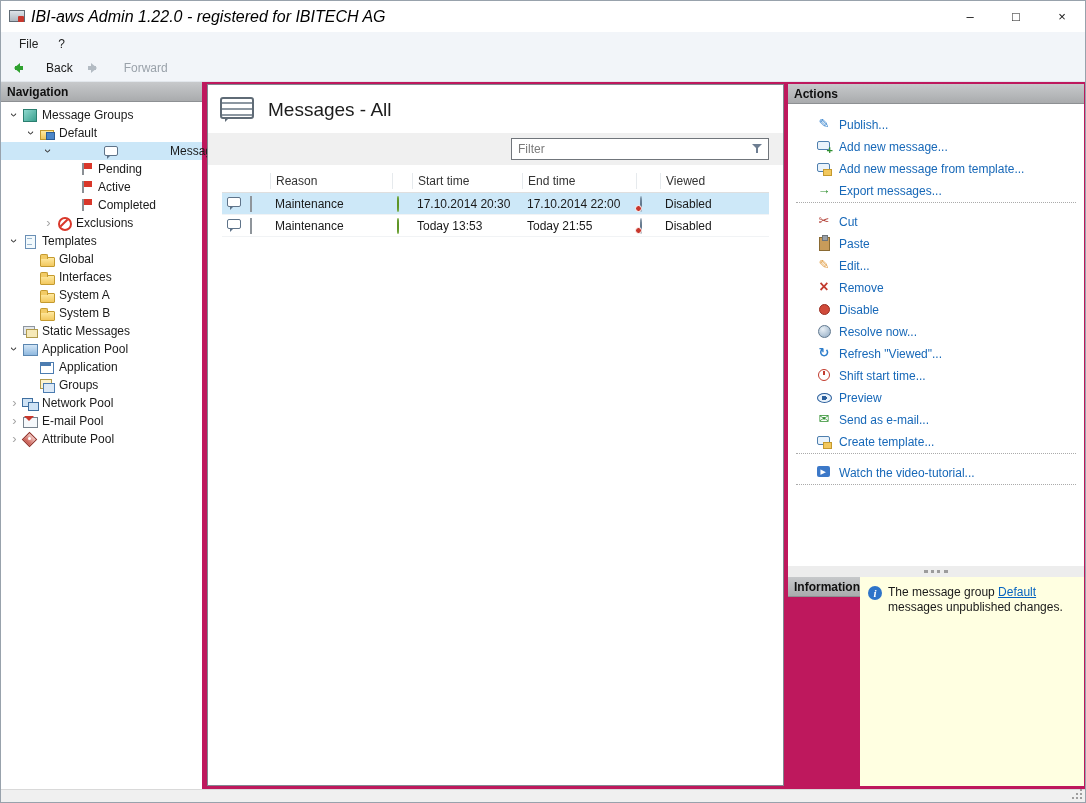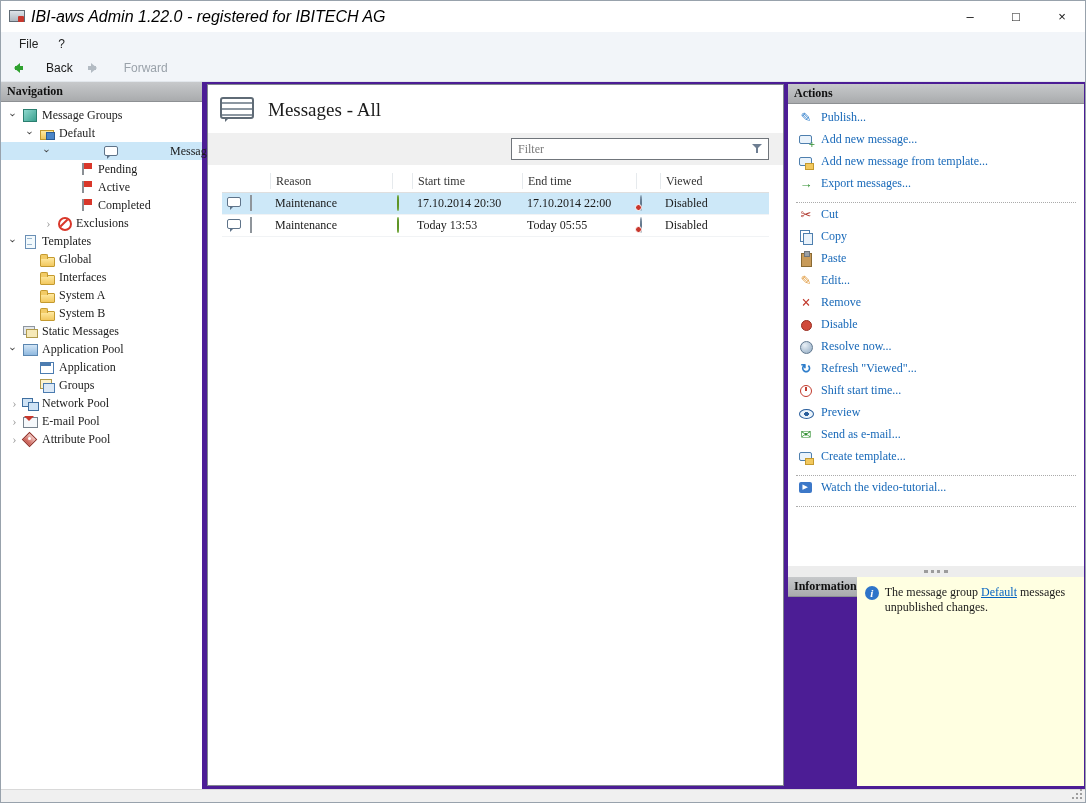--- a/index.html
+++ b/index.html
@@ -25,21 +25,21 @@
   .toolbar { height:27px; background:#F2F5F9; display:flex; align-items:center; padding-left:8px; gap:14px; flex:none; border-bottom:1px solid #E2E7EC; }
   .tool-btn { display:flex; align-items:center; gap:22px; }
   .tool-btn.disabled .tool-label { color:#9AA2AA; }
   .arr { width:15px; height:12px; position:relative; display:inline-block; flex:none; }
   .arr-left::before { content:""; position:absolute; left:0; top:1px; border:5px solid transparent; border-right:6px solid #2FA12F; }
   .arr-left::after { content:""; position:absolute; left:6px; top:4px; width:8px; height:4px; background:#2FA12F; }
   .arr-right::before { content:""; position:absolute; right:0; top:1px; border:5px solid transparent; border-left:6px solid #B3BBC3; }
   .arr-right::after { content:""; position:absolute; right:6px; top:4px; width:8px; height:4px; background:#B3BBC3; }
 
   
-  .content { flex:1; display:flex; background:#4c1d95; overflow:hidden;font-family:Liberation Serif, serif; }
+  .content { flex:1; display:flex; background:#be185d; overflow:hidden; }
 
   .phead { height:20px; background:linear-gradient(#C7C9CB,#A9ABAD); border-bottom:1px solid #8D9093; font-weight:bold; display:flex; align-items:center; padding-left:6px; color:#101010; flex:none; }
 
   
   .nav-panel { width:201px; flex:none; background:#fff; margin-right:5px; display:flex; flex-direction:column; }
   .tree { padding-top:4px; }
   .tree-item { height:18px; display:flex; align-items:center; }
   .tree-item.selected { background:#CBE7F8;gap:47px; }
   .ind0 { padding-left:6px; } .ind1 { padding-left:23px; } .ind2 { padding-left:40px; } .ind3 { padding-left:62px; }
   .chev { width:15px; flex:none; text-align:center; font-size:13px; line-height:16px; color:#A4A4A4; }
@@ -107,21 +107,21 @@
   .cell { padding-left:5px; white-space:nowrap; }
   .rowicon { width:16px; height:16px; position:relative; margin-left:4px; }
   .swatch { width:13px; height:13px; background:#B9BEC3; border:1px solid #8F959B; margin-left:2px; }
   .dot-green { width:9px; height:9px; border-radius:50%; background:#7DBB3C; border:1px solid #5E9427; margin-left:5px; }
   .viewed-ic { width:13px; height:13px; border-radius:50%; background:radial-gradient(circle at 35% 30%, #E9F0F6, #93AAC0); border:1px solid #64798E; position:relative; margin-left:4px; }
   .viewed-ic::after { content:""; position:absolute; right:-1px; bottom:-1px; width:5px; height:5px; border-radius:50%; background:#C8372D; border:1px solid #fff; }
 
   
   .right-col { width:296px; flex:none; margin:2px 1px 3px 0; display:flex; flex-direction:column; }
   .actions-body { background:#fff; height:462px; flex:none; padding-top:6px; overflow:hidden; }
-  .action-item { height:22px; display:flex; align-items:flex-start; gap:7px; padding-left:10px; color:#1768B8; cursor:pointer; }
+  .action-item { height:22px; display:flex; align-items:flex-end; gap:7px; padding-left:10px; color:#1768B8; cursor:pointer;margin-left:18px; }
   .alabel { white-space:nowrap; }
   .asep { border-top:1px dotted #ABABAB; margin:4px 8px; }
   .ai { width:16px; height:16px; flex:none; position:relative; text-align:center; font-size:13px; line-height:16px; }
   .ai-publish::before { content:"\270E"; color:#2F7ECB; }
   .mini-bubble::before { content:""; position:absolute; left:1px; top:3px; width:11px; height:7px; border:1.5px solid #4E7FAE; background:#EAF3FB; border-radius:2px; }
   .mini-bubble::after { content:"+"; position:absolute; right:-1px; bottom:-2px; color:#2F8F2F; font-weight:bold; font-size:11px; line-height:11px; }
   .mini-bubble.tmpl::after { content:""; width:7px; height:5px; background:#F2C85E; border:1px solid #C49A2F; right:0; bottom:0; }
   .ai-export::before { content:"\2192"; color:#2F8F2F; font-weight:bold; }
   .ai-cut::before { content:"\2702"; color:#B03A30; }
   .ai-copy::before { content:""; position:absolute; left:2px; top:1px; width:8px; height:10px; background:#fff; border:1px solid #4E7FAE; }
@@ -327,21 +327,21 @@
           <div class="c-viewed cell">Disabled</div>
           <div class="c-fill"></div>
         </div>
 
         <div class="trow drow">
           <div class="c-ic1"><span class="ti ic-bubble rowicon"></span></div>
           <div class="c-ic2"><span class="swatch"></span></div>
           <div class="c-reason cell">Maintenance</div>
           <div class="c-dot"><span class="dot-green"></span></div>
           <div class="c-start cell">Today 13:53</div>
-          <div class="c-end cell">Today 05:55</div>
+          <div class="c-end cell">Today 21:55</div>
           <div class="c-vic"><span class="viewed-ic"></span></div>
           <div class="c-viewed cell">Disabled</div>
           <div class="c-fill"></div>
         </div>
       </div>
     </div>
 
     <div class="right-col">
       <div class="phead">Actions</div>
       <div class="actions-body">
@@ -361,24 +361,20 @@
         <div class="action-item">
           <span class="ai ai-export"></span>
           <span class="alabel">Export messages...</span>
         </div>
 
         <div class="asep"></div>
 
         <div class="action-item">
           <span class="ai ai-cut"></span>
           <span class="alabel">Cut</span>
-        </div>
-        <div class="action-item">
-          <span class="ai ai-copy"></span>
-          <span class="alabel">Copy</span>
         </div>
         <div class="action-item">
           <span class="ai ai-paste"></span>
           <span class="alabel">Paste</span>
         </div>
         <div class="action-item">
           <span class="ai ai-edit"></span>
           <span class="alabel">Edit...</span>
         </div>
         <div class="action-item">

